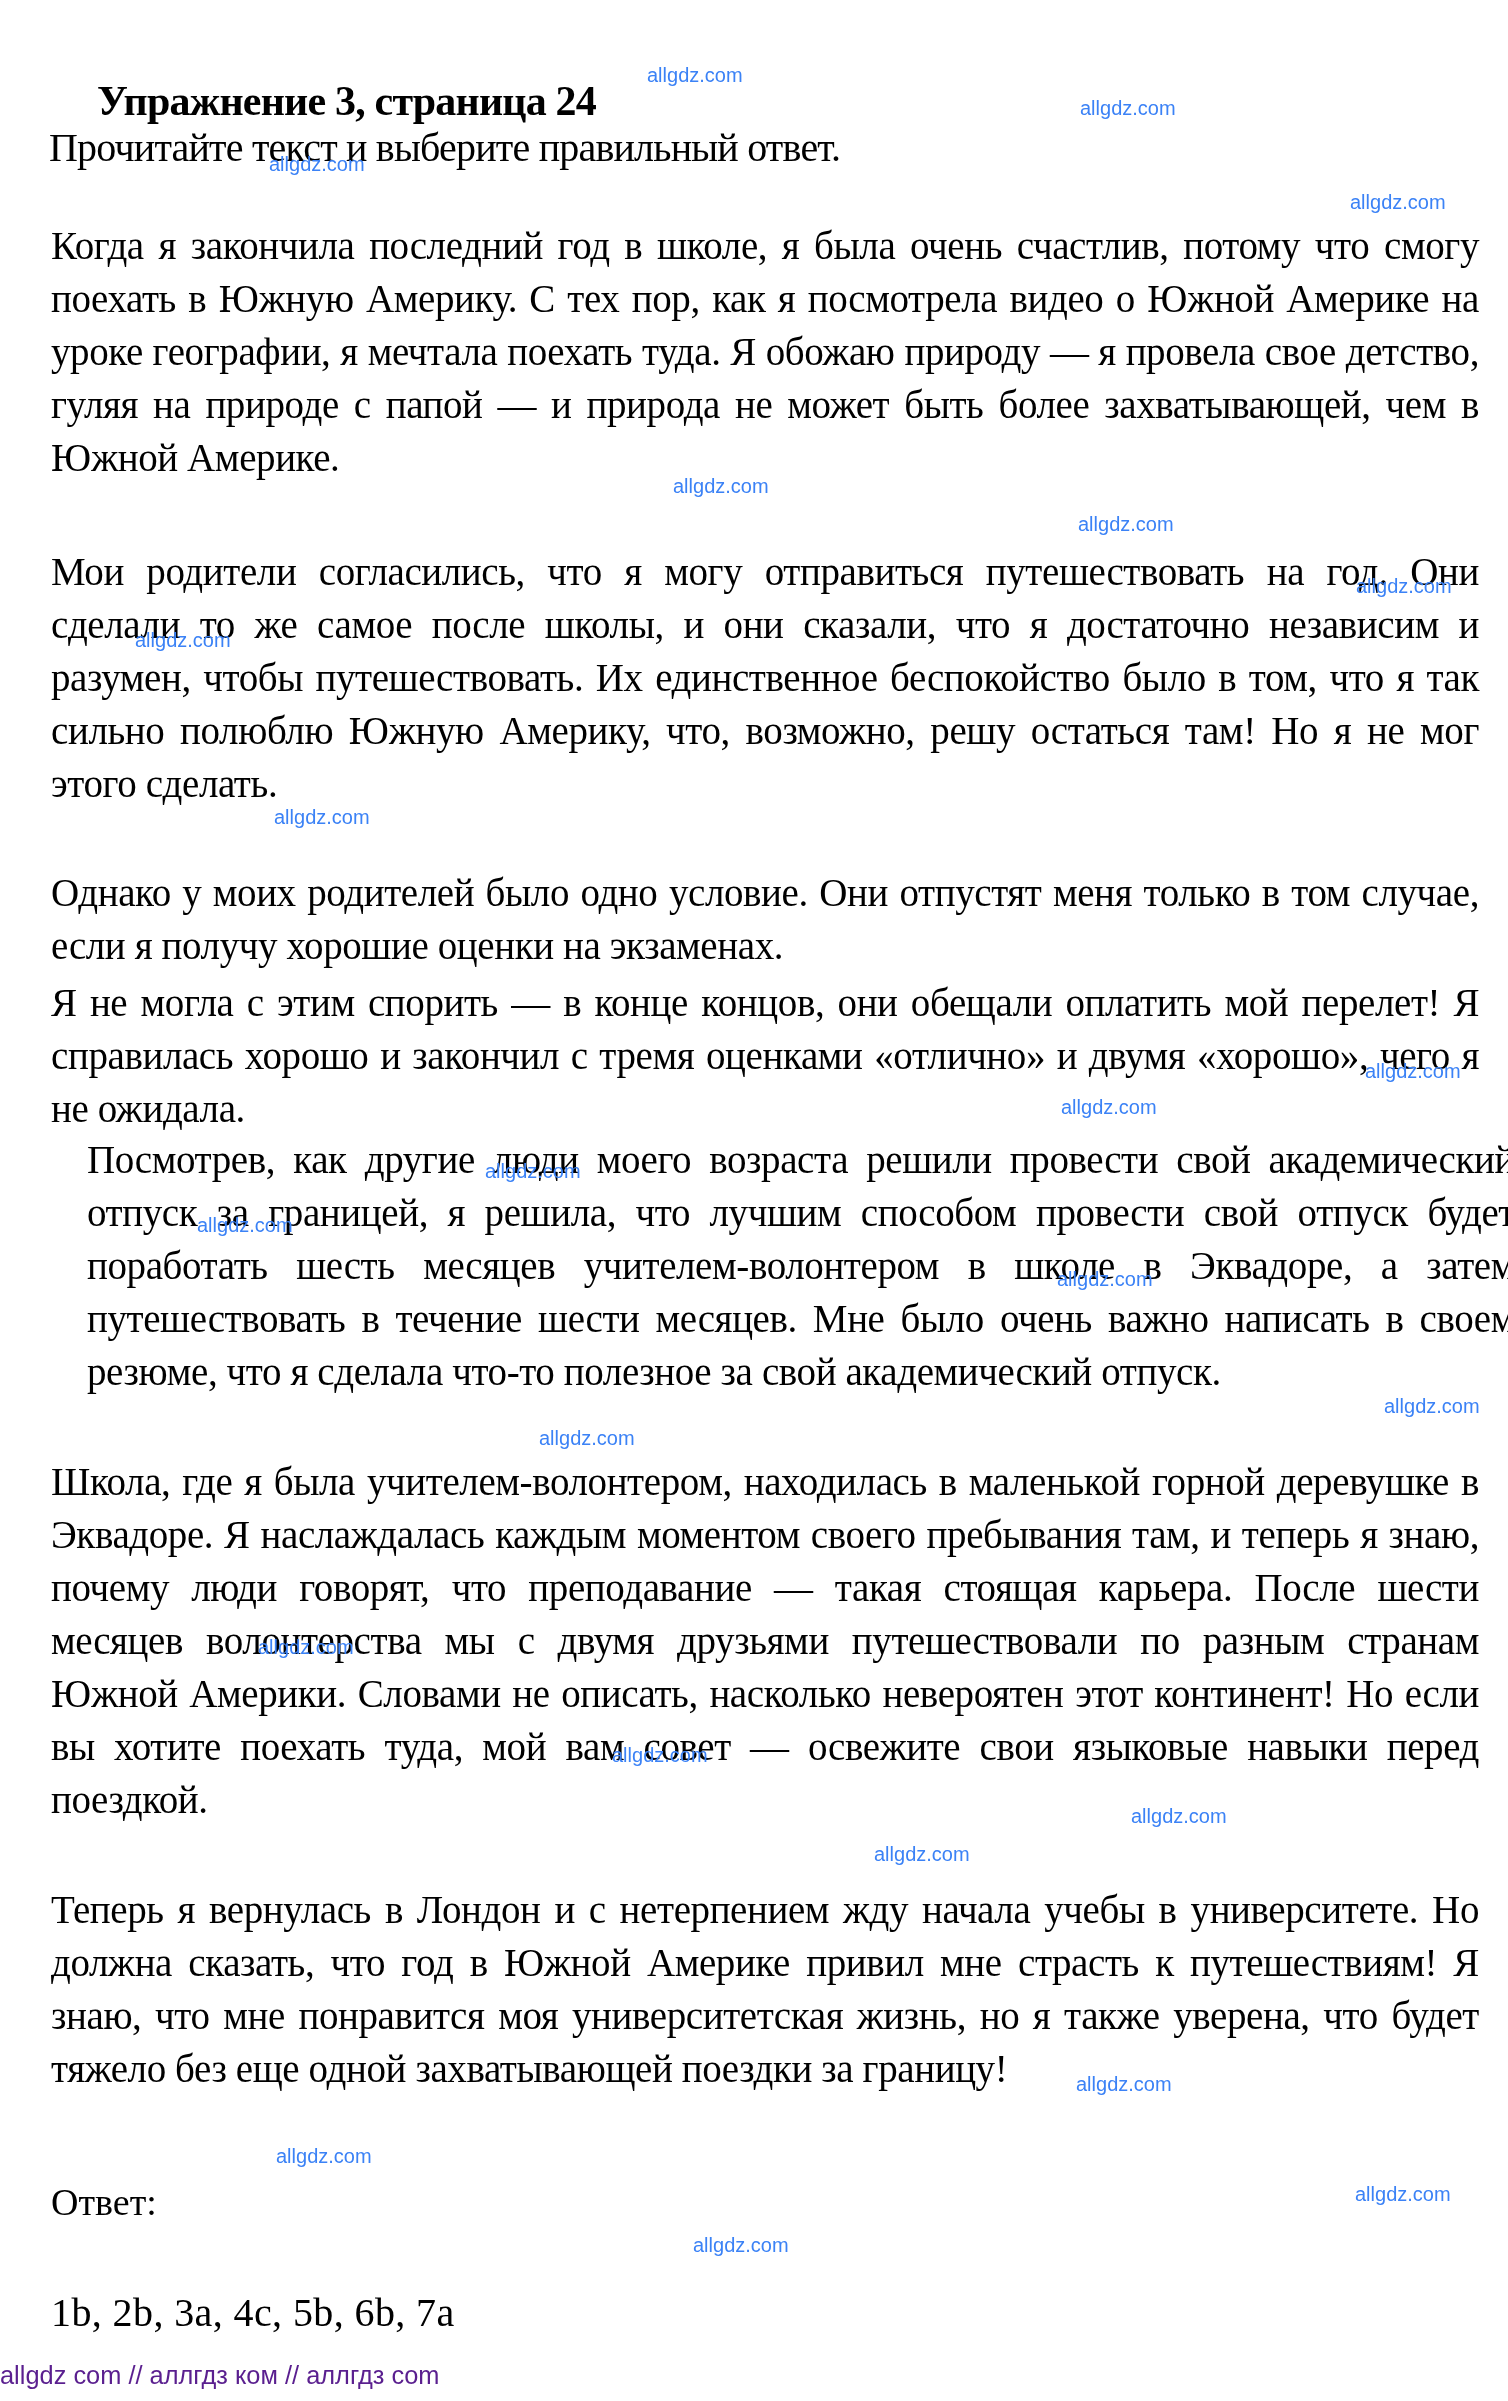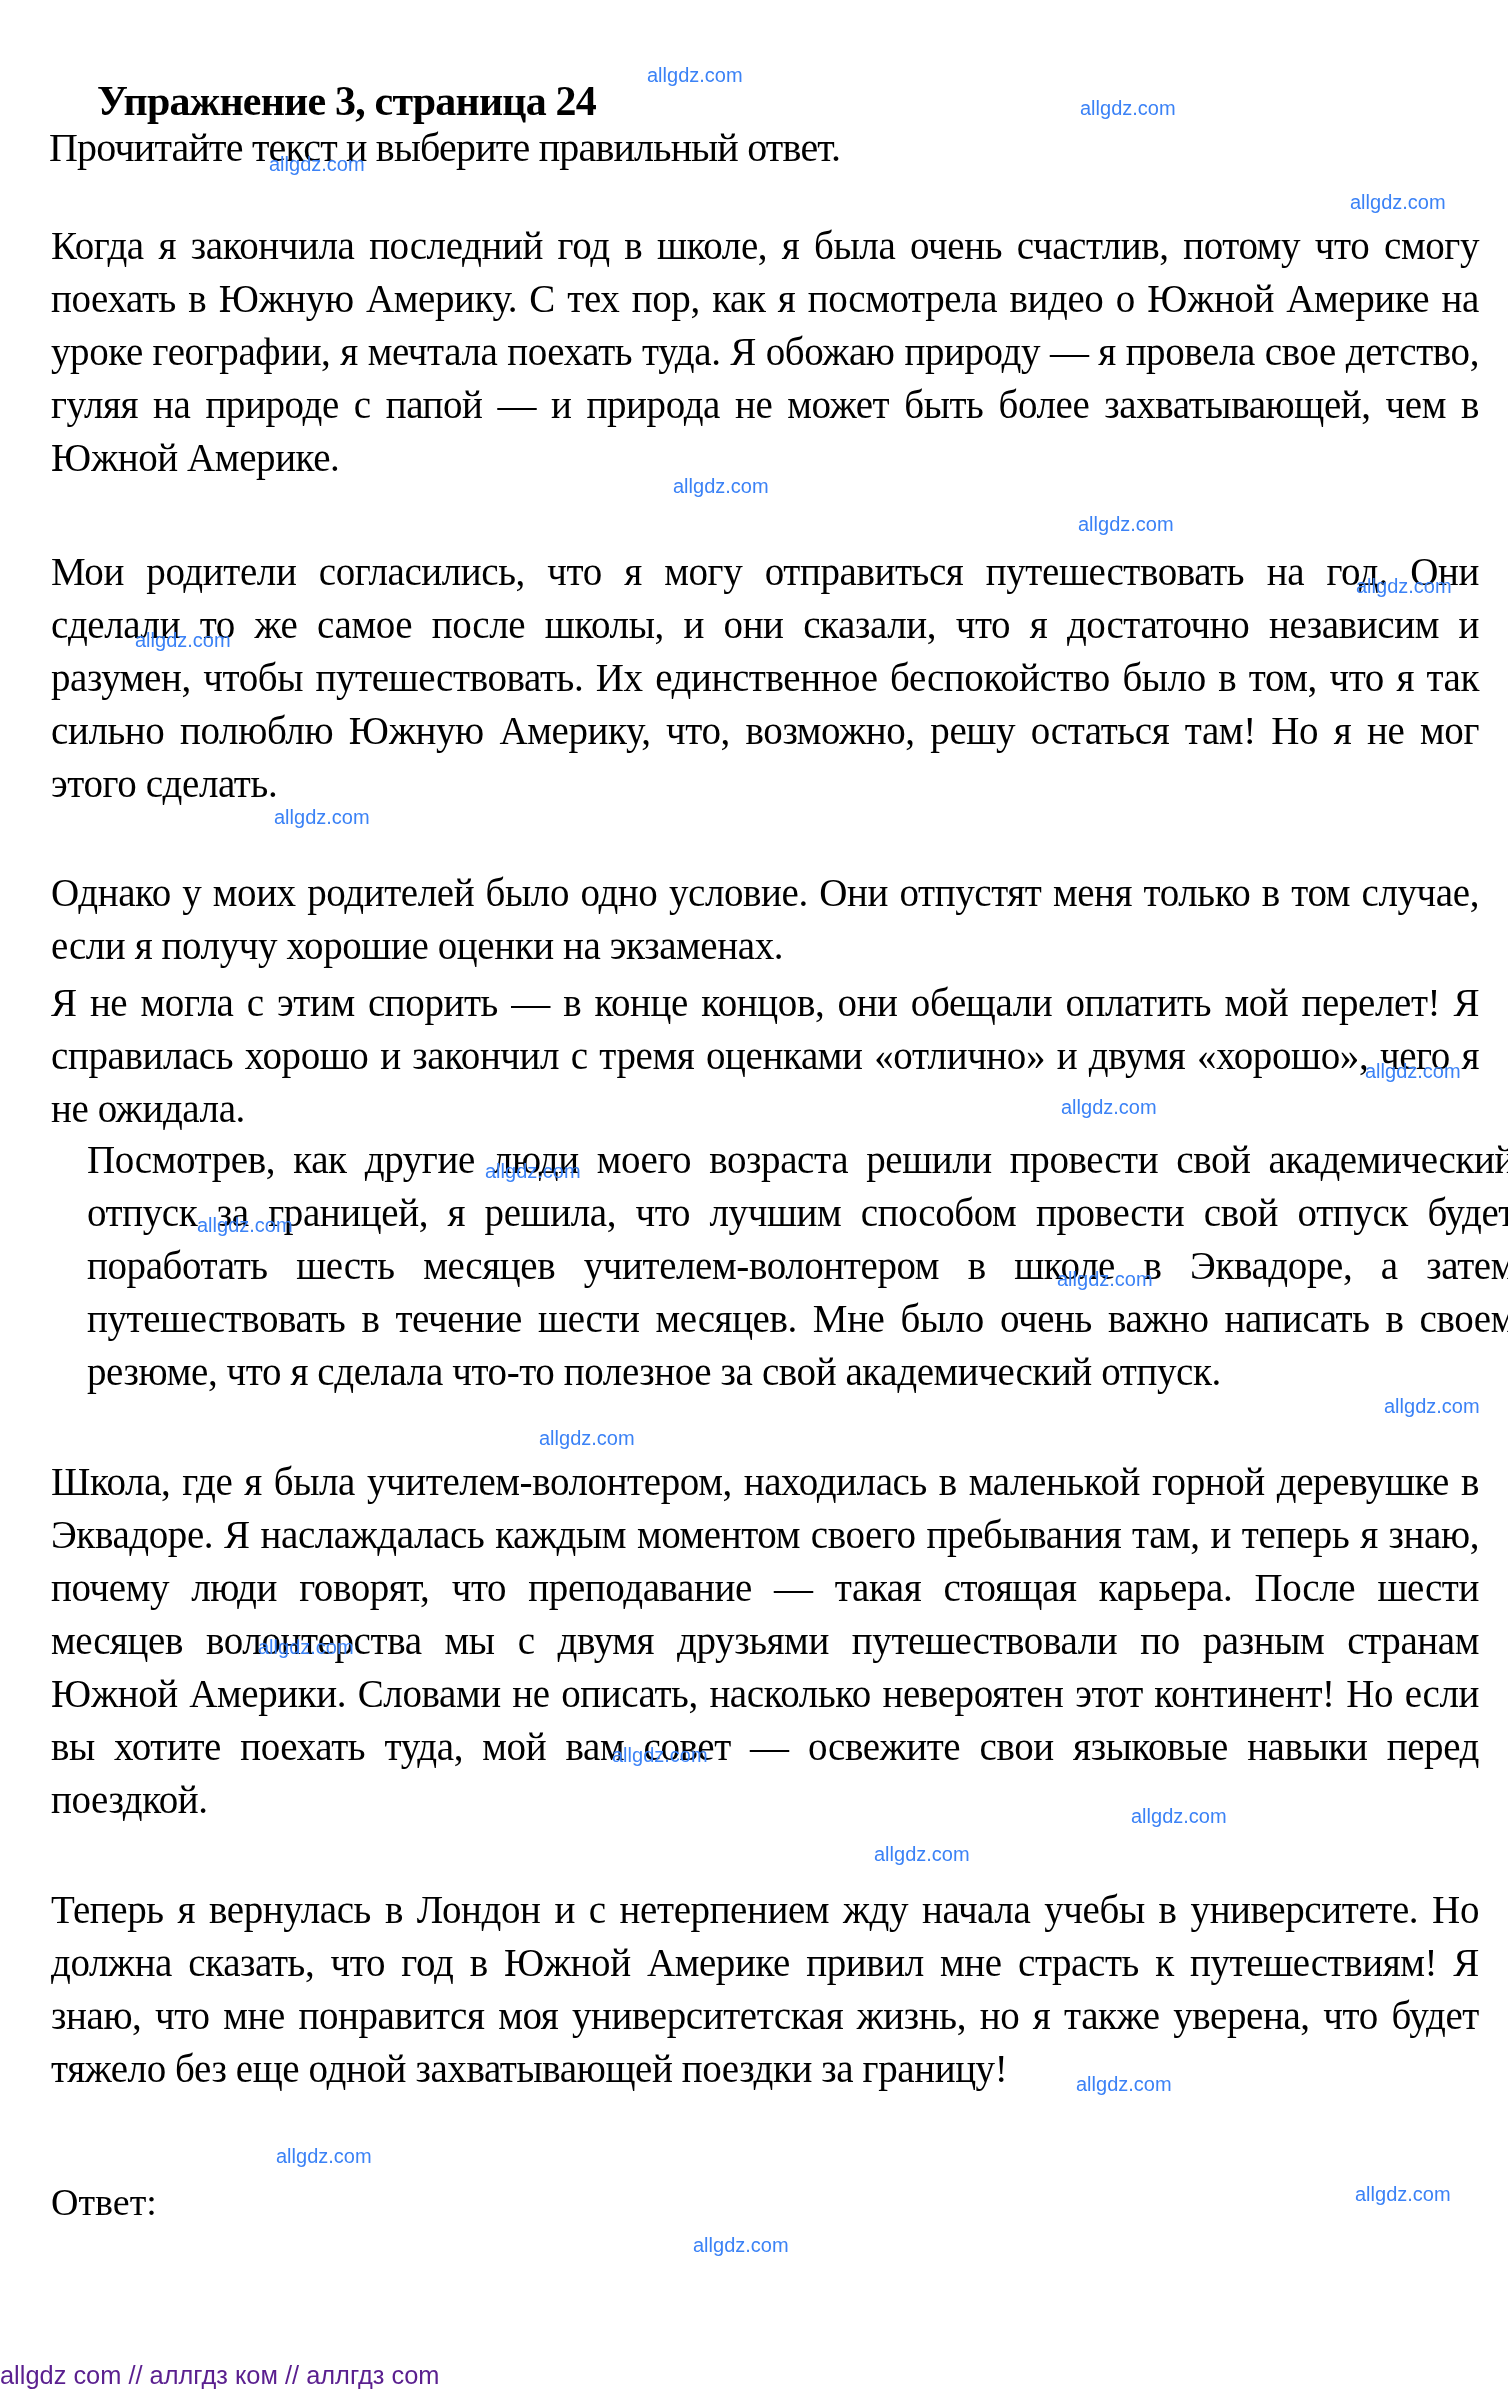--- a/index.html
+++ b/index.html
@@ -117,17 +117,18 @@
   <span class="wm" style="left:258px;top:1636px;">allgdz.com</span>
   <span class="wm" style="left:612px;top:1744px;">allgdz.com</span>
   <span class="wm" style="left:1131px;top:1805px;">allgdz.com</span>
   <span class="wm" style="left:874px;top:1843px;">allgdz.com</span>
   <span class="wm" style="left:1076px;top:2073px;">allgdz.com</span>
   <span class="wm" style="left:276px;top:2145px;">allgdz.com</span>
   <span class="wm" style="left:1355px;top:2183px;">allgdz.com</span>
   <span class="wm" style="left:693px;top:2234px;">allgdz.com</span>
 
   <div class="answer-label">Ответ:</div>
+  <div class="answers">1b, 2b, 3a, 4c, 5b, 6b, 7a</div>
 
   <div class="footer">allgdz com  //  аллгдз ком  //  аллгдз com</div>
 
 </div>
 
 
 </body></html>

